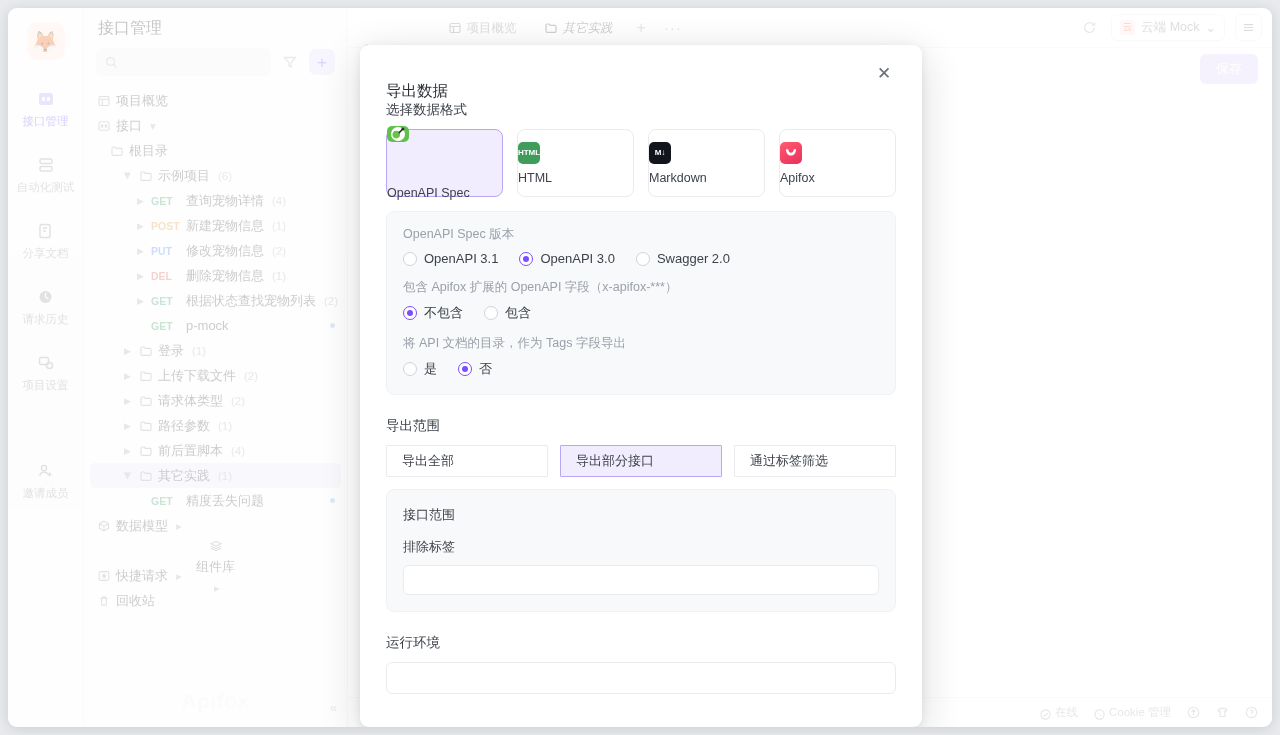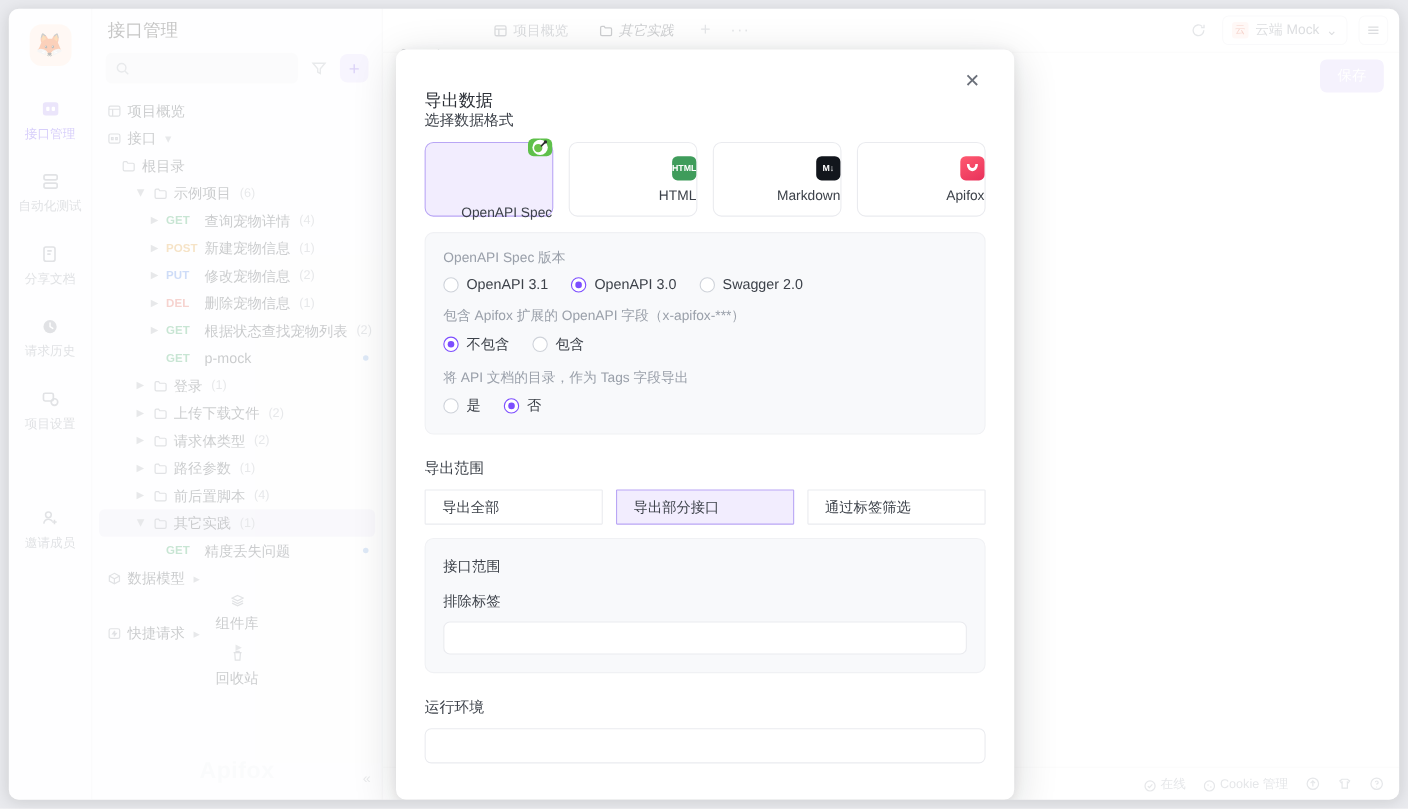--- a/index.html
+++ b/index.html
@@ -185,21 +185,21 @@
   .mclose {
     margin-left: auto; width: 24px; height: 24px; color: #6b707a;
     display:flex;align-items:center;justify-content:center;
     font-size: 17px; line-height: 1;
   }
   .mbody { flex: 1; overflow: hidden; padding: 0 26px; }
   .flabel { font-size: 13.5px; color: #3d424a; margin-bottom: 10px; }
   .fmts { display: flex; gap: 14px; }
   .fmt {
     flex: 1; height: 68px; border: 1px solid #eaebef; border-radius: 8px;
-    display: flex; flex-direction: column; align-items: flex-end; justify-content: center;
+    display: flex; flex-direction: column; align-items: flex-start; justify-content: center;
     gap: 7px; background: #fff;
   }
   .fmt.on { border-color: #b9a6f5; background: #f2edfe; gap: 44px; }
   .fmt .fname { font-size: 12.5px; color: #3d424a; }
   .ficon { width: 22px; height: 22px; border-radius: 5px; display:flex;align-items:center;justify-content:center;
            font-size: 8px; font-weight: 700; color: #fff; }
   .fi-oas { background: #5fc04b; }
   .fi-html { background: #3f9c5b; }
   .fi-md { background: #12161c; }
   .fi-apifox { background: linear-gradient(150deg,#ff5a70,#e8315b); }
@@ -505,21 +505,21 @@
           <div class="trow" style="padding-left: 6px;">
             <span class="ticon">
               <svg width="12" height="12" viewBox="0 0 12 12" fill="none" stroke="currentColor" stroke-width="1.1">
                 <rect x="1.2" y="1.6" width="9.6" height="8.8" rx="1.6"></rect>
                 <path d="M6.4 3.6 4.4 6.3h2.2L5.6 8.6 7.8 5.7H5.8z"></path>
               </svg>
             </span>
             <span class="tlabel">快捷请求</span>
             <span class="tcount"> ▸</span>
           </div>
-          <div class="trow" style="padding-left: 6px; flex-direction: column;">
+          <div class="trow" style="padding-left: 6px;">
             <span class="ticon">
               <svg width="12" height="12" viewBox="0 0 12 12" fill="none" stroke="currentColor" stroke-width="1.1">
                 <path d="M2.4 3.2h7.2M4.6 3.2V2.1h2.8v1.1M3.4 3.2l.5 7h4.2l.5-7"></path>
               </svg>
             </span>
             <span class="tlabel">回收站</span>
           </div>
         </div>
       <div class="watermark">Apifox</div>
       <div class="collapse">«</div>

